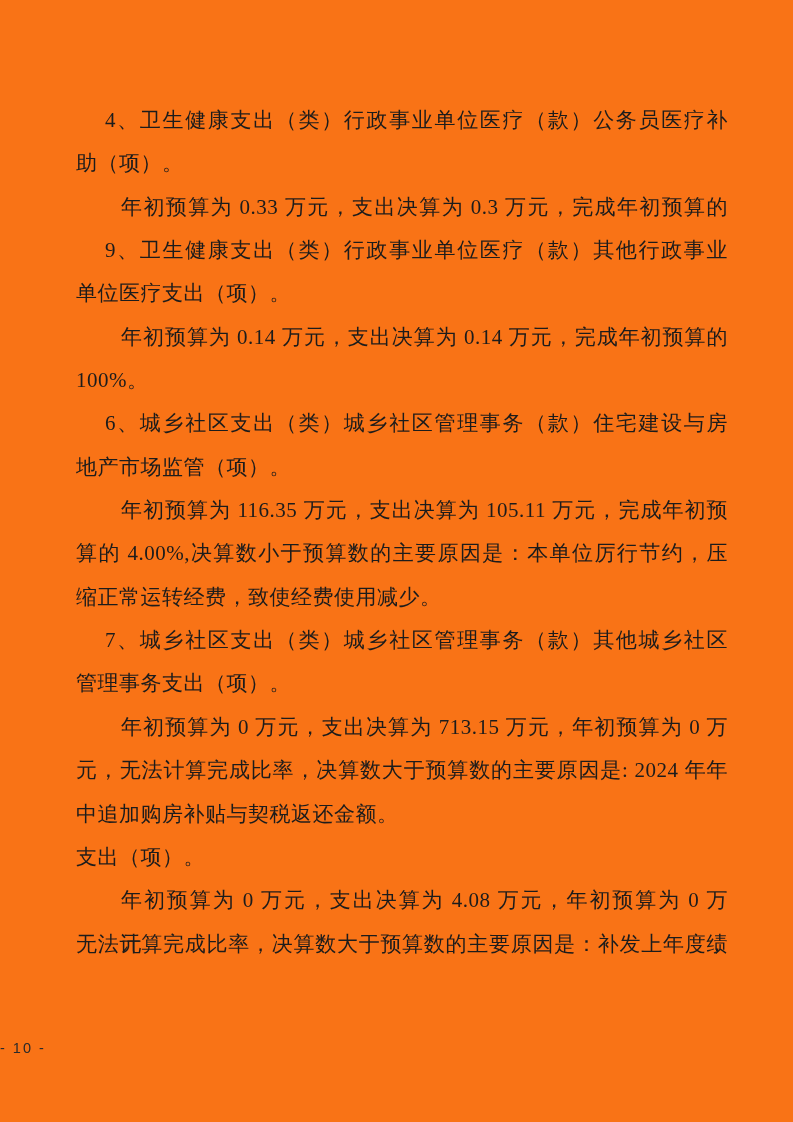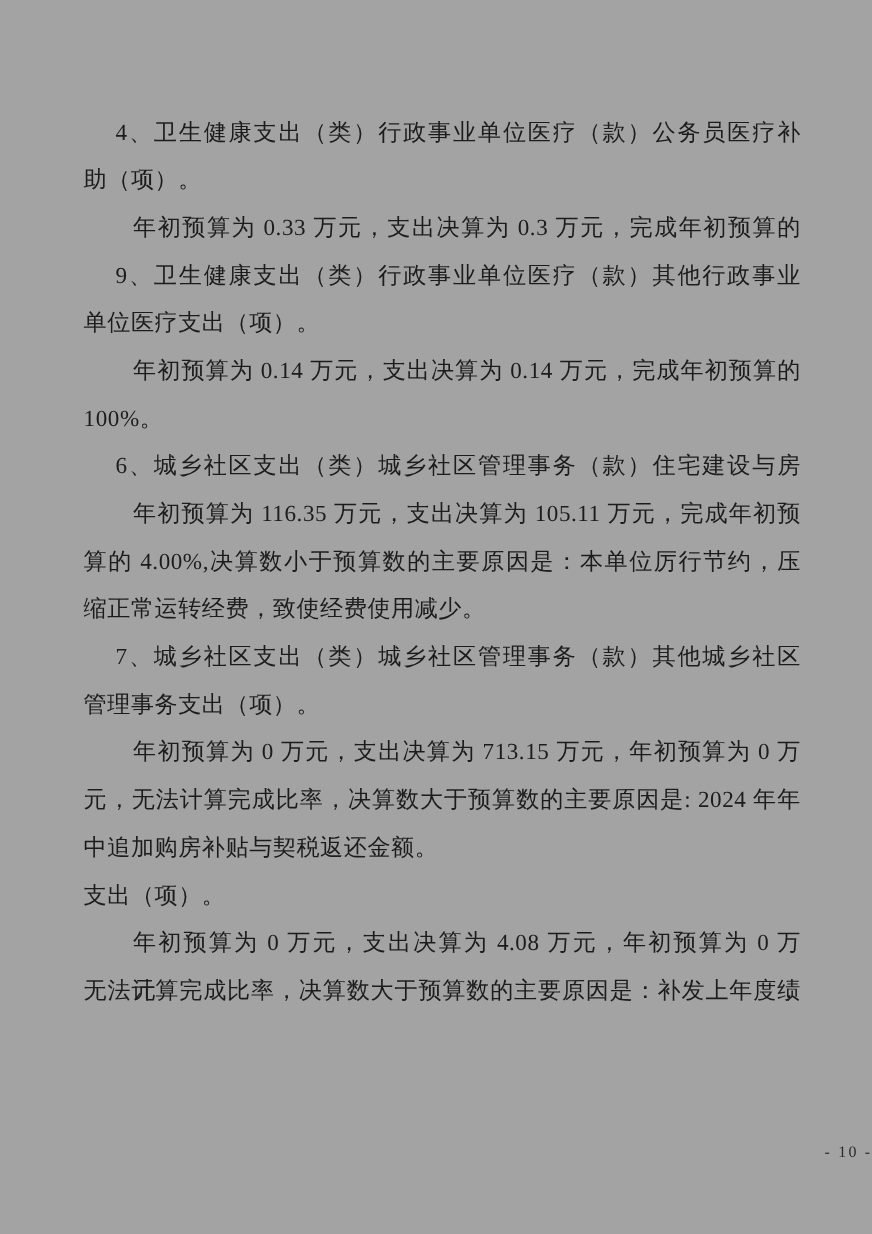--- a/index.html
+++ b/index.html
@@ -41,41 +41,41 @@
     text-align: justify;
     text-align-last: justify;
   }
   .footer {
     position: absolute;
     left: 0;
     right: 0;
     top: 1038px;
     height: 20px;
     line-height: 20px;
-    text-align: right;
+    text-align: left;
     font-size: 14.5px;
     letter-spacing: 2px;
     color: #2a2a2a;
-    font-family: Liberation Serif, serif;
-    padding-left: 42px;
+    font-family: Liberation Sans, sans-serif;
   }
 </style>
 </head>
 <body>
 
-<div class="page" style="background: #a3a3a3; color: rgb(28, 28, 28);">
+<div class="page" style="background: #f97316; color: rgb(28, 28, 28);">
   <div class="doc-body">
       <div class="line num just">4、卫生健康支出（类）行政事业单位医疗（款）公务员医疗补</div>
       <div class="line cont">助（项）。</div>
       <div class="line indent just">年初预算为 0.33 万元，支出决算为 0.3 万元，完成年初预算的</div>
       <div class="line num just">9、卫生健康支出（类）行政事业单位医疗（款）其他行政事业</div>
       <div class="line cont">单位医疗支出（项）。</div>
       <div class="line indent just">年初预算为 0.14 万元，支出决算为 0.14 万元，完成年初预算的</div>
       <div class="line cont">100%。</div>
       <div class="line num just">6、城乡社区支出（类）城乡社区管理事务（款）住宅建设与房</div>
+      <div class="line cont">地产市场监管（项）。</div>
       <div class="line indent just">年初预算为 116.35 万元，支出决算为 105.11 万元，完成年初预</div>
       <div class="line cont just">算的 4.00%,决算数小于预算数的主要原因是：本单位厉行节约，压</div>
       <div class="line cont">缩正常运转经费，致使经费使用减少。</div>
       <div class="line num just">7、城乡社区支出（类）城乡社区管理事务（款）其他城乡社区</div>
       <div class="line cont">管理事务支出（项）。</div>
       <div class="line indent just">年初预算为 0 万元，支出决算为 713.15 万元，年初预算为 0 万</div>
       <div class="line cont just">元，无法计算完成比率，决算数大于预算数的主要原因是: 2024 年年</div>
       <div class="line cont">中追加购房补贴与契税返还金额。</div>
       <div class="line cont">支出（项）。</div>
       <div class="line indent just">年初预算为 0 万元，支出决算为 4.08 万元，年初预算为 0 万元，</div>

